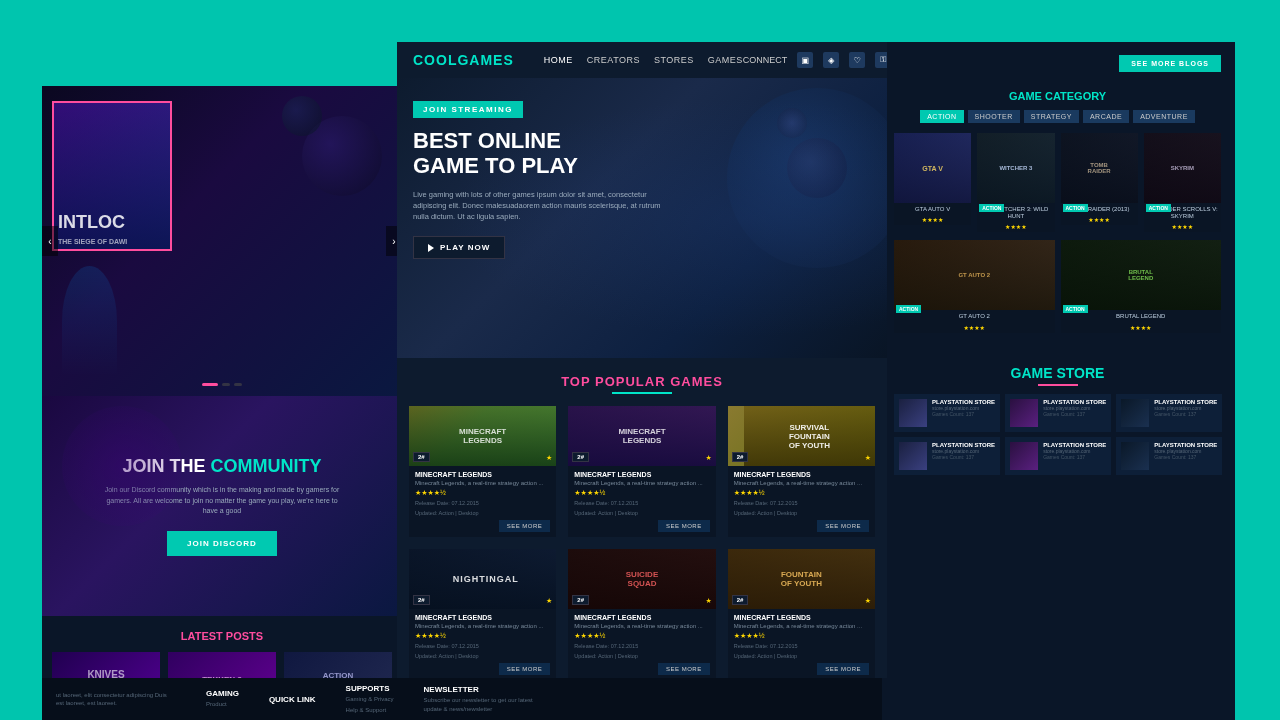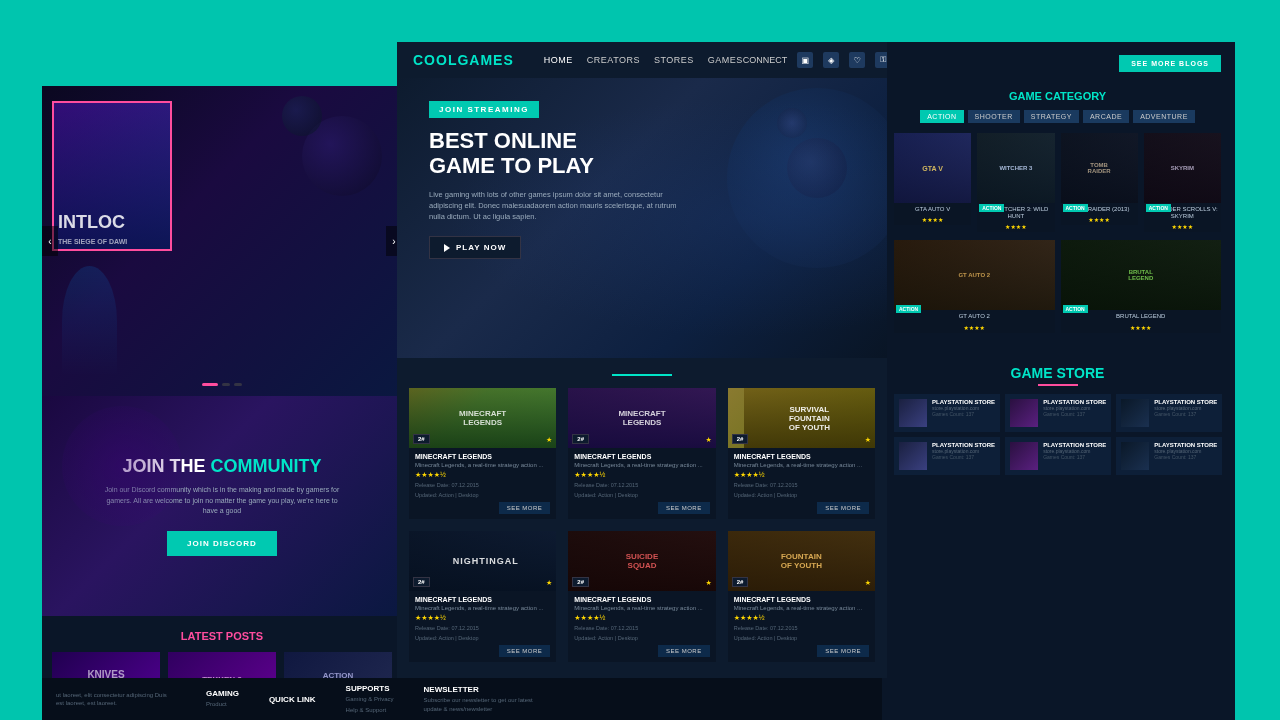--- a/index.html
+++ b/index.html
@@ -124,21 +124,21 @@
       top: 10px;
       width: 180px;
       height: 180px;
       border-radius: 50%;
       background: radial-gradient(circle at 40% 40%, #1a3a6e, #0a1830);
       opacity: 0.7;
     }
     .hero-content {
       position: absolute;
       top: 20px;
-      left: 32px;
+      left: 16px;
       right: 16px;
     }
     .join-badge {
       display: inline-block;
       background: #00c9b1;
       color: #fff;
       font-size: 8px;
       font-weight: 700;
       letter-spacing: 1.5px;
       text-transform: uppercase;
@@ -727,20 +727,23 @@
         </div>
         <div class="hero-desc">Live gaming with lots of other games ipsum dolor sit amet, consectetur adipiscing elit. Donec malesuadaorem action mauris scelerisque, at rutrum nulla dictum. Ut ac ligula sapien.</div>
         <button class="play-btn">
           <div class="play-icon"></div>
           <span>PLAY NOW</span>
         </button>
       </div>
     </div>
 
     <div class="popular-section">
+      <div class="section-title">
+        <span>TOP POPULAR</span> <span style="color:#ff4d9e;">GAMES</span>
+      </div>
       <div class="section-underline"></div>
       <div class="games-grid">
 
         <div class="game-card">
           <div class="game-thumb gt-minecraft-1">
             <div style="width:100%;height:100%;background:linear-gradient(180deg,rgba(60,120,40,0.6),rgba(20,60,20,0.9));display:flex;align-items:center;justify-content:center;">
               <div style="font-size:8px;font-weight:900;color:rgba(255,255,255,0.8);text-align:center;">MINECRAFT<br>LEGENDS</div>
             </div>
             <div class="game-rank-badge">2#</div>
             <div class="game-star">★</div>

